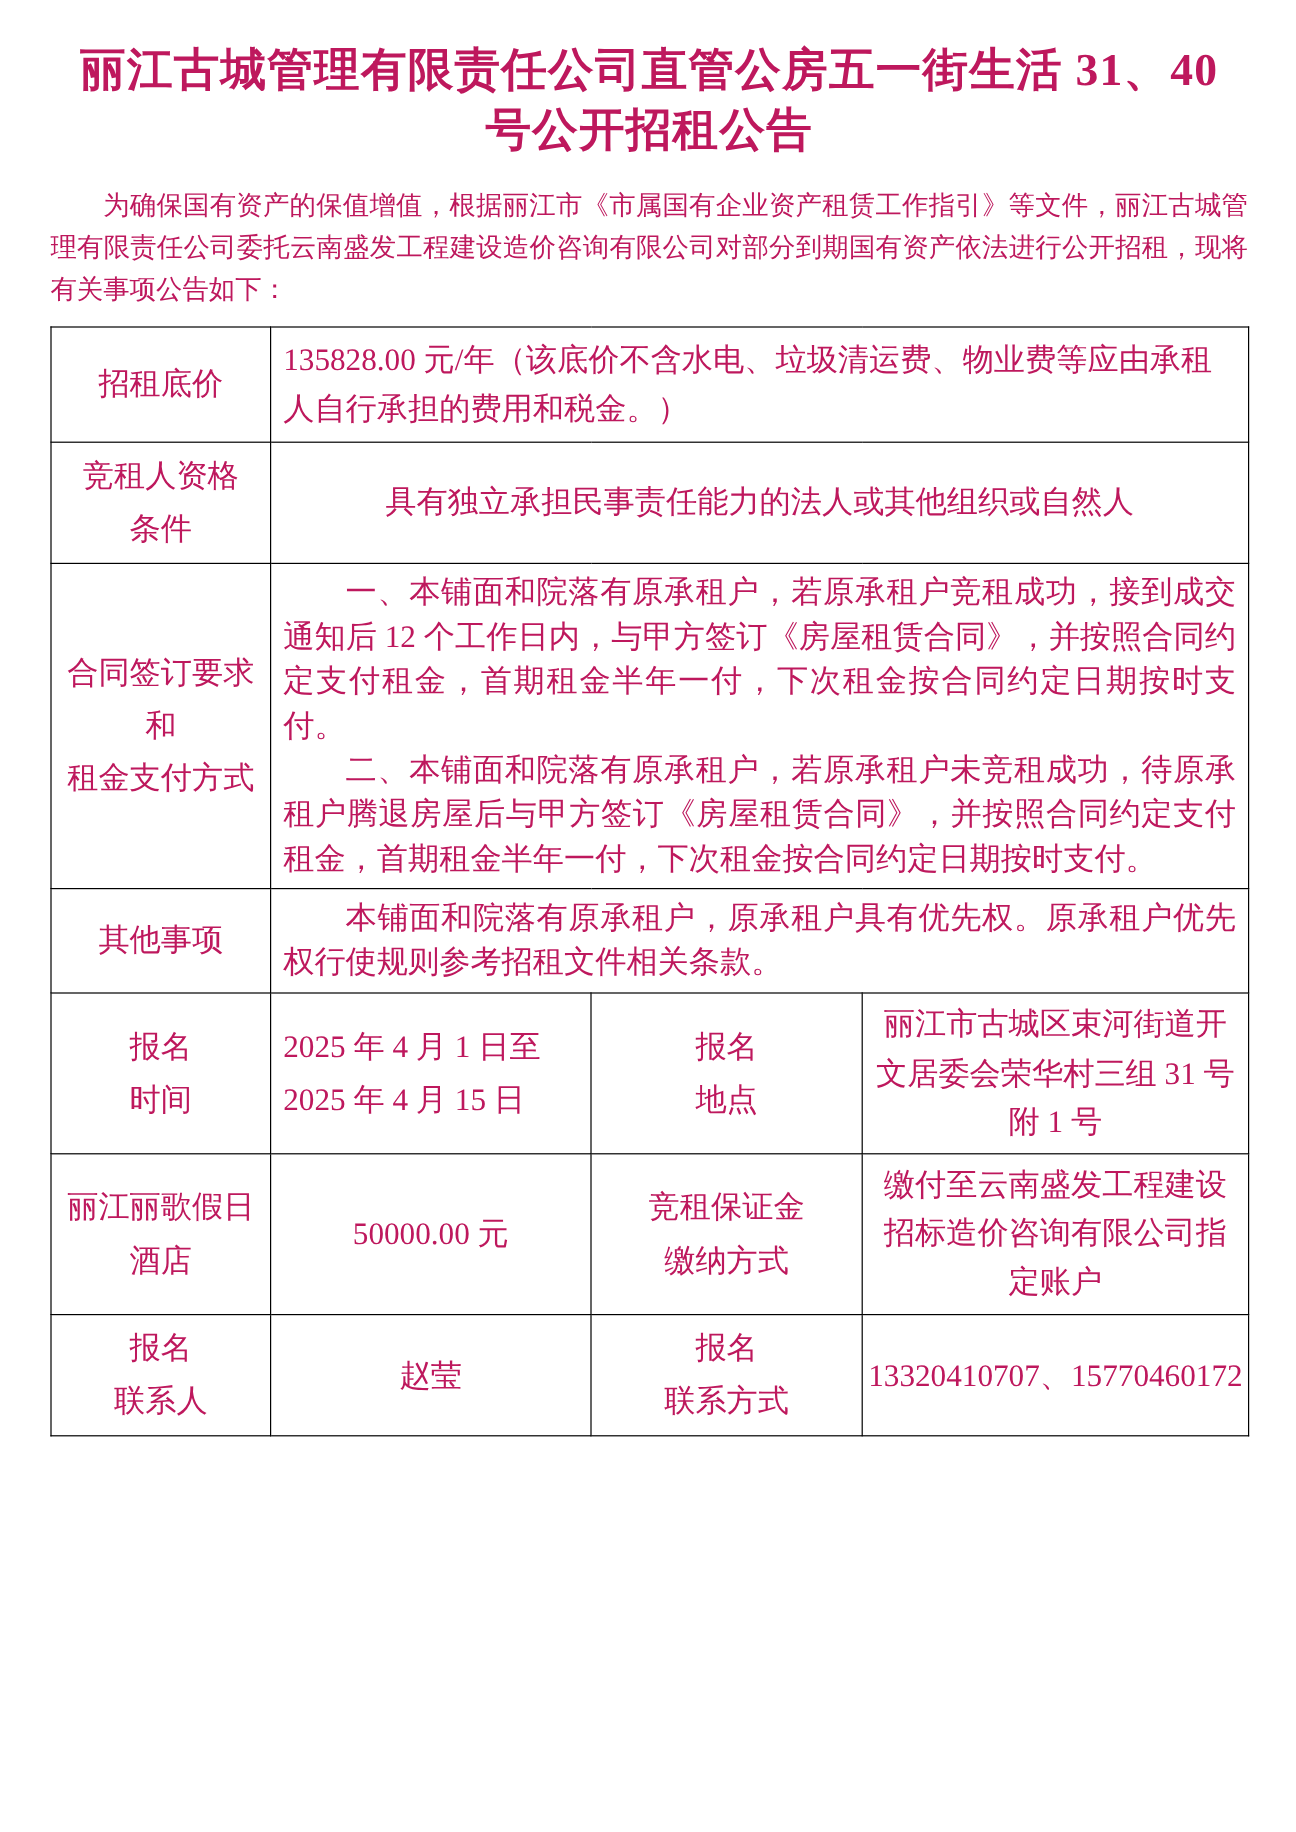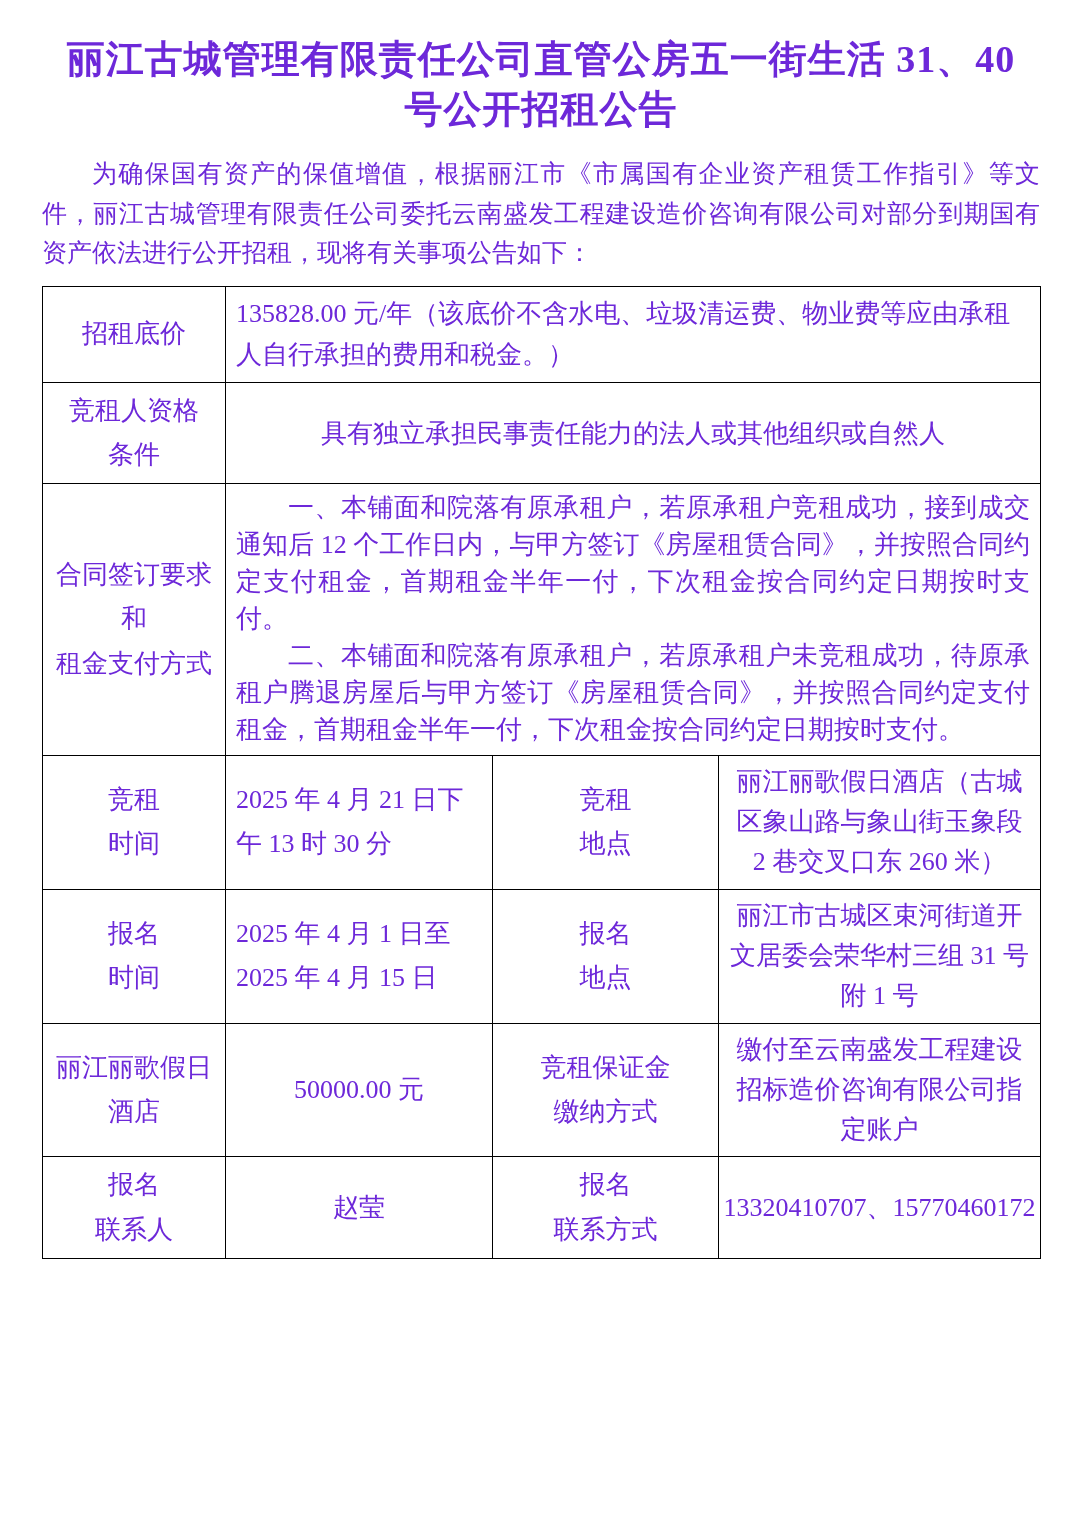--- a/index.html
+++ b/index.html
@@ -1,33 +1,33 @@
 <!DOCTYPE html>
 <html><head>
 <meta charset="utf-8">
 <style>
   html,body{margin:0;padding:0;background:#ffffff;}
   .page{
     position:relative;
     width:1080px;height:1527px;
     box-sizing:border-box;
     padding:34px 40px 0 42px;
-    background:#ffffff;color:#6d28d9;
+    background:#ffffff;color:#be185d;
     font-family:"Liberation Serif","DejaVu Serif",serif;
     overflow:hidden;
   }
   h1.doc-title{
     margin:0 0 6px 0;
     font-size:38px;font-weight:bold;
     text-align:center;line-height:1.32;
     letter-spacing:1px;
   }
   p.intro{
     margin:20px 0 13px 0;
-    font-size:25px;line-height:1.58;
+    font-size:22px;line-height:1.58;
     text-align:justify;text-indent:2em;
   }
   table.announce{
     width:998px;border-collapse:collapse;table-layout:fixed;
     font-size:26px;
   }
   table.announce td{
     border:1px solid #000;
     padding:6px 10px;
     vertical-align:middle;
@@ -94,33 +94,27 @@
       <td class="lbl">
         <div>合同签订要求和</div>
         <div>租金支付方式</div>
       </td>
       <td class="left" colspan="3">
         <div class="para">一、本铺面和院落有原承租户，若原承租户竞租成功，接到成交通知后 12 个工作日内，与甲方签订《房屋租赁合同》，并按照合同约定支付租金，首期租金半年一付，下次租金按合同约定日期按时支付。</div>
         <div class="para">二、本铺面和院落有原承租户，若原承租户未竞租成功，待原承租户腾退房屋后与甲方签订《房屋租赁合同》，并按照合同约定支付租金，首期租金半年一付，下次租金按合同约定日期按时支付。</div>
       </td>
     </tr>
 
+    <tr class="r6">
+      <td class="lbl">其他事项</td>
+      <td class="left" colspan="3">
+        <div class="para">本铺面和院落有原承租户，原承租户具有优先权。原承租户优先权行使规则参考招租文件相关条款。</div>
+      </td>
+    </tr>
 
-    <tr class="r7">
-      <td class="lbl">
-        <div>竞租</div>
-        <div>时间</div>
-      </td>
-      <td class="left time-cell">2025 年 4 月 21 日下午 13 时 30 分</td>
-      <td class="lbl">
-        <div>竞租</div>
-        <div>地点</div>
-      </td>
-      <td class="val-multi">丽江丽歌假日酒店（古城区象山路与象山街玉象段 2 巷交叉口东 260 米）</td>
-    </tr>
 
     <tr class="r8">
       <td class="lbl">
         <div>报名</div>
         <div>时间</div>
       </td>
       <td class="left time-cell">2025 年 4 月 1 日至 2025 年 4 月 15 日</td>
       <td class="lbl">
         <div>报名</div>
         <div>地点</div>

